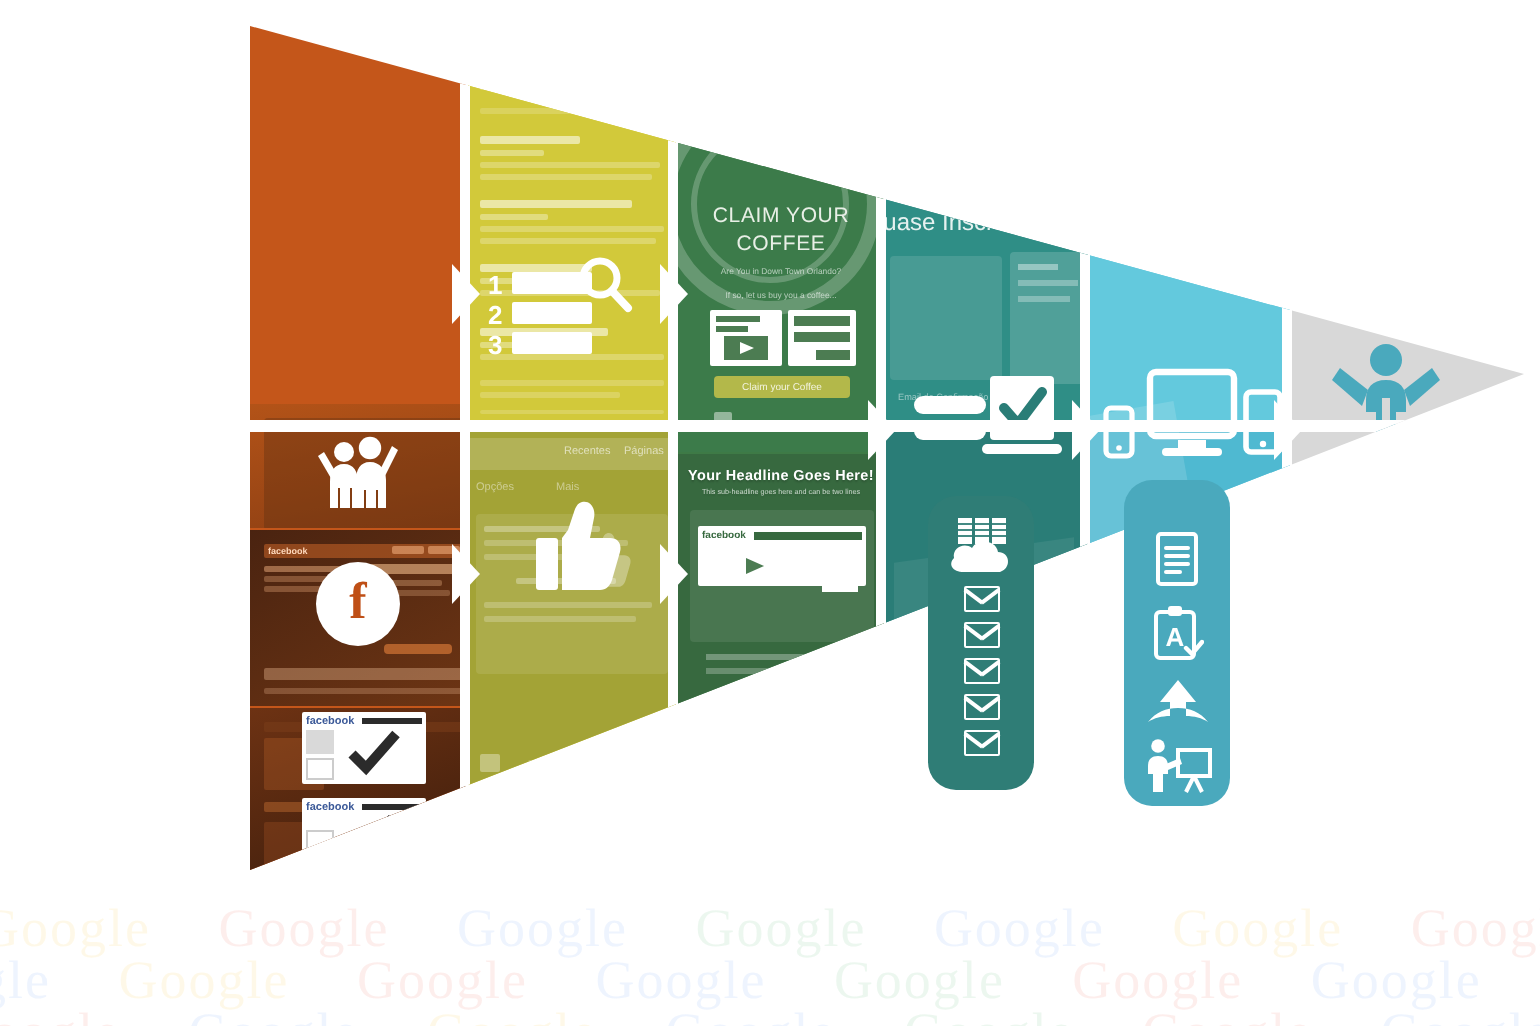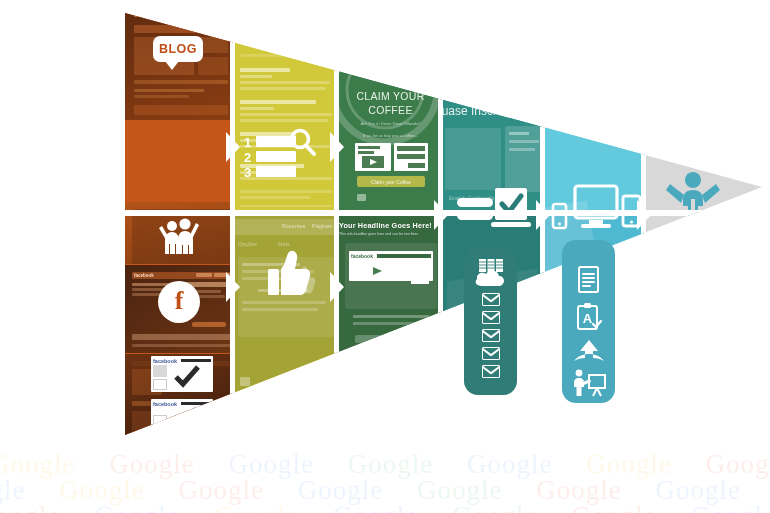--- a/index.html
+++ b/index.html
@@ -50,21 +50,21 @@
   .c1 .s3 { top:202px; height:62px;  background: linear-gradient(170deg,#b35318,#8d3f13); }
   .c1 .s4 { top:265px; height:88px;  background: linear-gradient(150deg,#4a2310,#6d3514); }
   .c1 .s5 { top:354px; height:87px;  background: linear-gradient(160deg,#6d3213,#3d1d0c); }
 
   
   .c2 { left:234px; width:104px; top:0px; height:441px; background:#cfc530; }
   .c2 .half-t { position:absolute; left:0; top:0; width:100%; height:214px; background:#d2c93a; }
   .c2 .half-b { position:absolute; left:0; top:215px; width:100%; height:226px; background:#a3a336; }
 
   
-  .c3 { left:339px; width:103px; top:0px; height:441px; background:#3e7a46; }
+  .c3 { left:339px; width:103px; top:12px; height:441px; background:#3e7a46; }
   .c3 .half-t { position:absolute; left:0; top:0; width:100%; height:214px; background:#3c7b4a; }
   .c3 .half-b { position:absolute; left:0; top:215px; width:100%; height:226px; background:#37693f; }
 
   
   .c4 { left:443px; width:101px; top:0px; height:441px; background:#2e8b84; }
   .c4 .half-t { position:absolute; left:0; top:0; width:100%; height:214px; background:#2f8e86; }
   .c4 .half-b { position:absolute; left:0; top:215px; width:100%; height:226px; background:#2a7d77; }
 
   
   .c5 { left:545px; width:100px; top:0px; height:441px; background:#5cc5da; }
@@ -118,21 +118,21 @@
     position:relative; margin-top:5px; flex:none;
   }
   .env:before, .env:after {
     content:""; position:absolute; top:0px; width:11px; height:1.6px; background:#fff;
   }
   .env:before { left:0px; transform: rotate(37deg); transform-origin: left top; }
   .env:after  { right:0px; transform: rotate(-37deg); transform-origin: right top; }
 
   
   .headline {
-    position:absolute; color:#ffffff; 
+    position:absolute; color:#ffffff; text-align:center;
     font-family:"Liberation Sans", sans-serif;
     text-shadow: 0 1px 1px rgba(0,0,0,.18);
   }
   .claim-title {
     position:absolute; left:0; width:100%; text-align:center;
     color:#e8efe6; font-size:10.5px; line-height:12px; letter-spacing:.3px;
   }
   .tiny-txt { position:absolute; color:rgba(255,255,255,.62); font-size:4.2px; line-height:5.5px; text-align:center; width:100%; }
   .cta-btn {
     position:absolute; border-radius:2px; background:#b3b84a;
@@ -143,39 +143,20 @@
 </style>
 </head>
 <body>
 
 <div id="root">
 
   <div class="funnel">
     <div class="tri-clip">
 
       <div class="panel c1">
-        <div class="sub s1">
-          <div class="wsite">
-            <div class="wrow" style="left:4px;top:4px;width:16px;height:8px;background:rgba(255,150,80,.55)"></div>
-            <div class="wrow" style="left:26px;top:6px;width:42px;background:rgba(255,170,110,.5)"></div>
-            <div class="wrow" style="left:26px;top:11px;width:30px;background:rgba(255,170,110,.35)"></div>
-            <div class="wrow" style="left:4px;top:20px;width:94px;height:8px;background:rgba(210,110,50,.45)"></div>
-            <div class="wrow" style="left:4px;top:32px;width:60px;height:38px;background:rgba(225,130,60,.28)"></div>
-            <div class="wrow" style="left:68px;top:32px;width:30px;height:16px;background:rgba(225,130,60,.25)"></div>
-            <div class="wrow" style="left:68px;top:52px;width:30px;height:18px;background:rgba(225,130,60,.2)"></div>
-            <div class="wrow" style="left:4px;top:75px;width:94px;height:4px;background:rgba(240,150,70,.3)"></div>
-            <div class="wrow" style="left:4px;top:84px;width:70px;background:rgba(250,170,90,.3)"></div>
-            <div class="wrow" style="left:4px;top:90px;width:55px;background:rgba(250,170,90,.22)"></div>
-            <div class="wrow" style="left:4px;top:100px;width:94px;height:10px;background:rgba(190,95,40,.4)"></div>
-          </div>
-          <div class="badge-circle" style="left:28px;top:36px;width:50px;height:26px;border-radius:7px;">
-            <span style="color:#bf4f16;font-size:12.5px;letter-spacing:.5px;">BLOG</span>
-          </div>
-          <div class="speech-tail" style="left:40px;top:61px;border-top:9px solid #fff;"></div>
-        </div>
 
 
         <div class="sub s3">
           <div class="wsite">
             <div class="wrow" style="left:2px;top:2px;width:100px;height:56px;background:rgba(90,45,18,.35);border-radius:2px"></div>
           </div>
           <svg style="position:absolute;left:32px;top:10px;" width="44" height="44" viewBox="0 0 44 44">
             <circle cx="15" cy="14" r="5" fill="#fff"></circle>
             <circle cx="28" cy="12" r="5.6" fill="#fff"></circle>
             <path d="M15 20 C10 20 8 24 8 29 L8 42 L12 42 L12 32 L13 32 L13 42 L18 42 L18 32 L19 32 L19 42 L22 42 L22 29 C22 24 20 20 15 20 Z" fill="#fff"></path>

